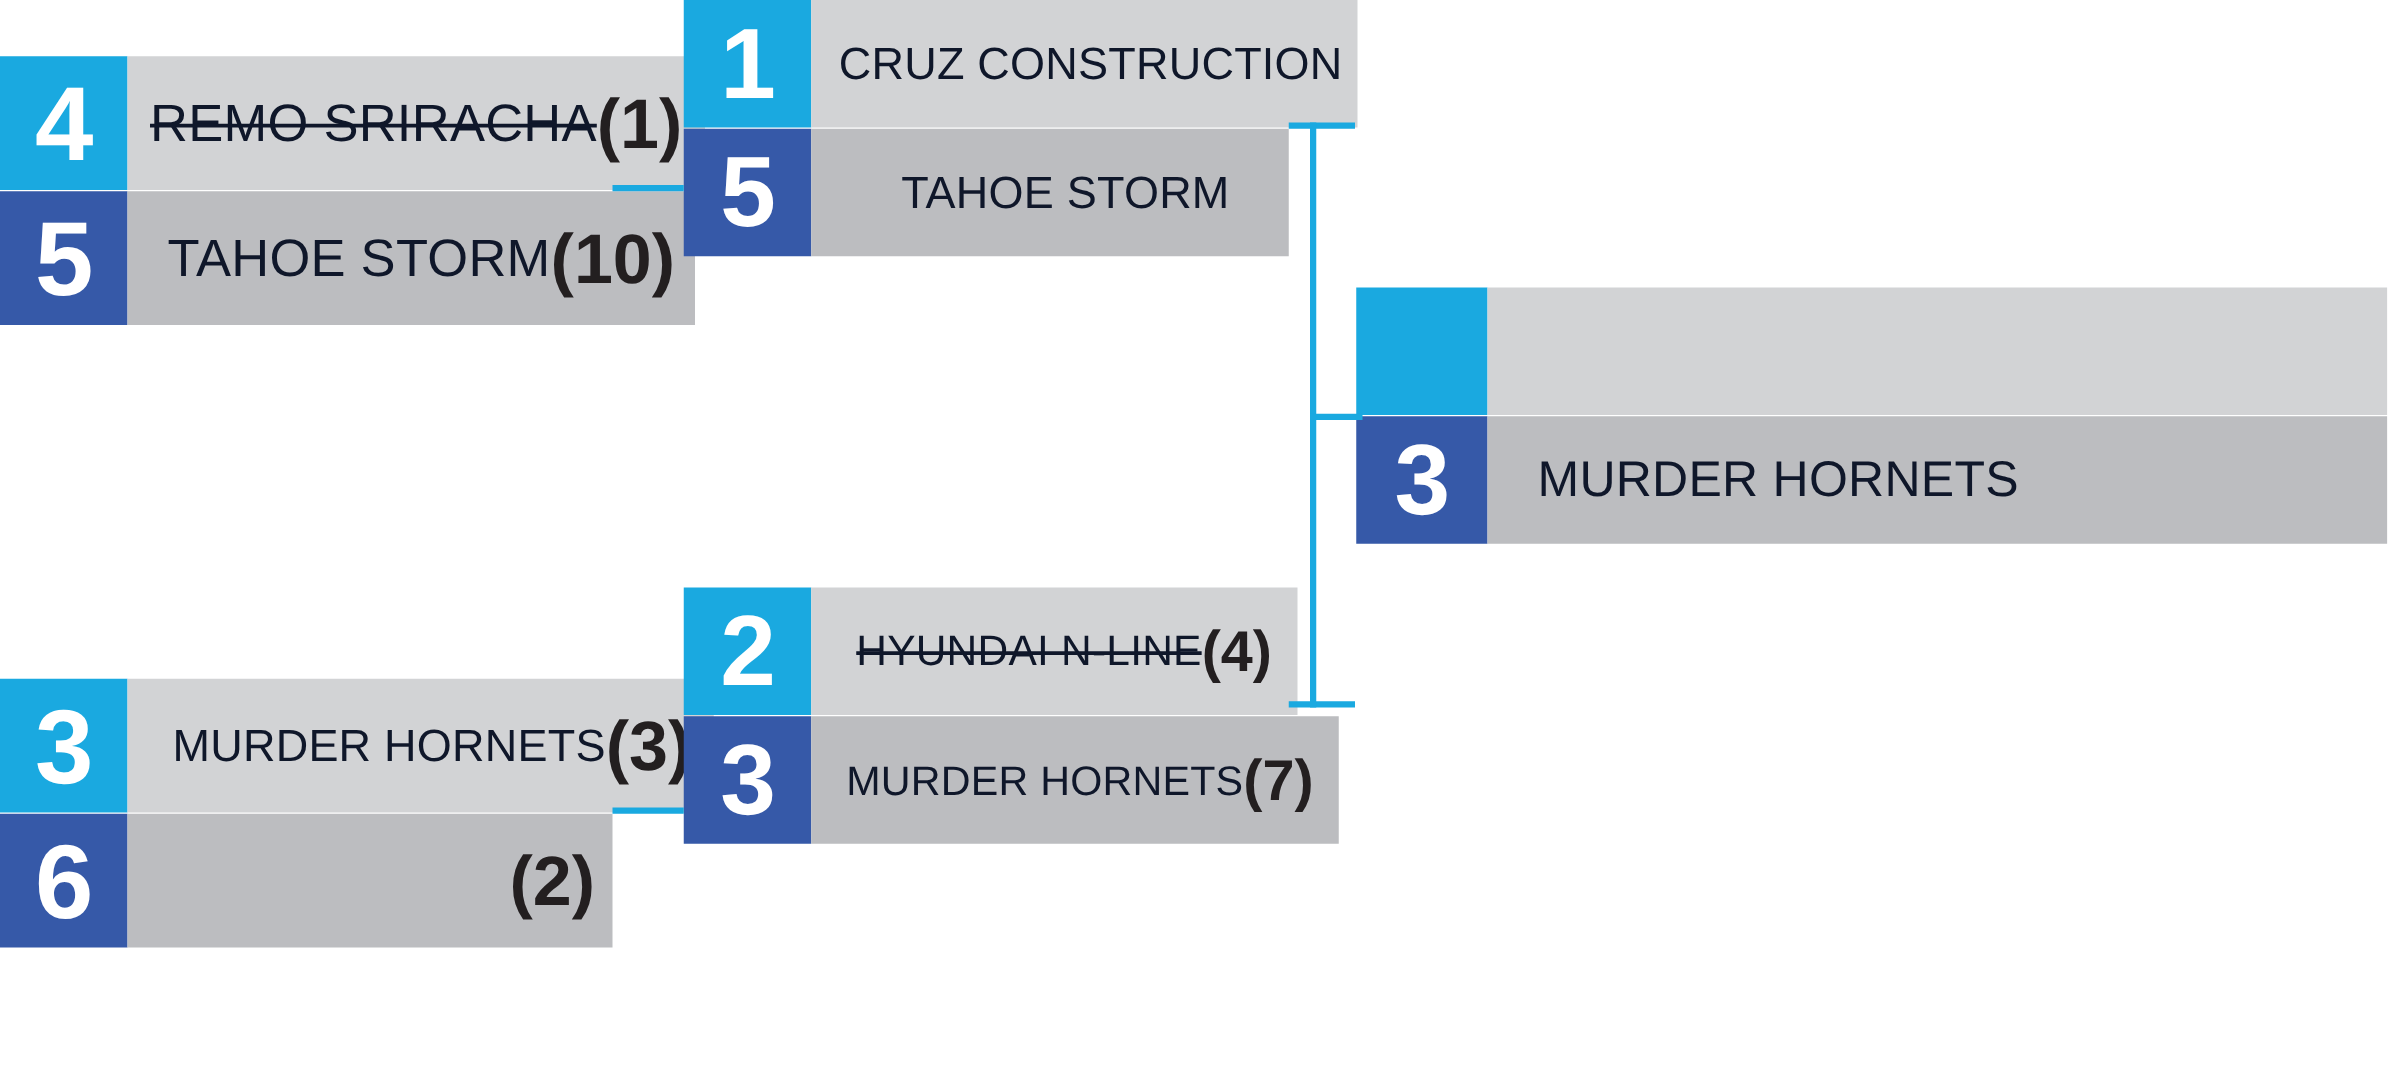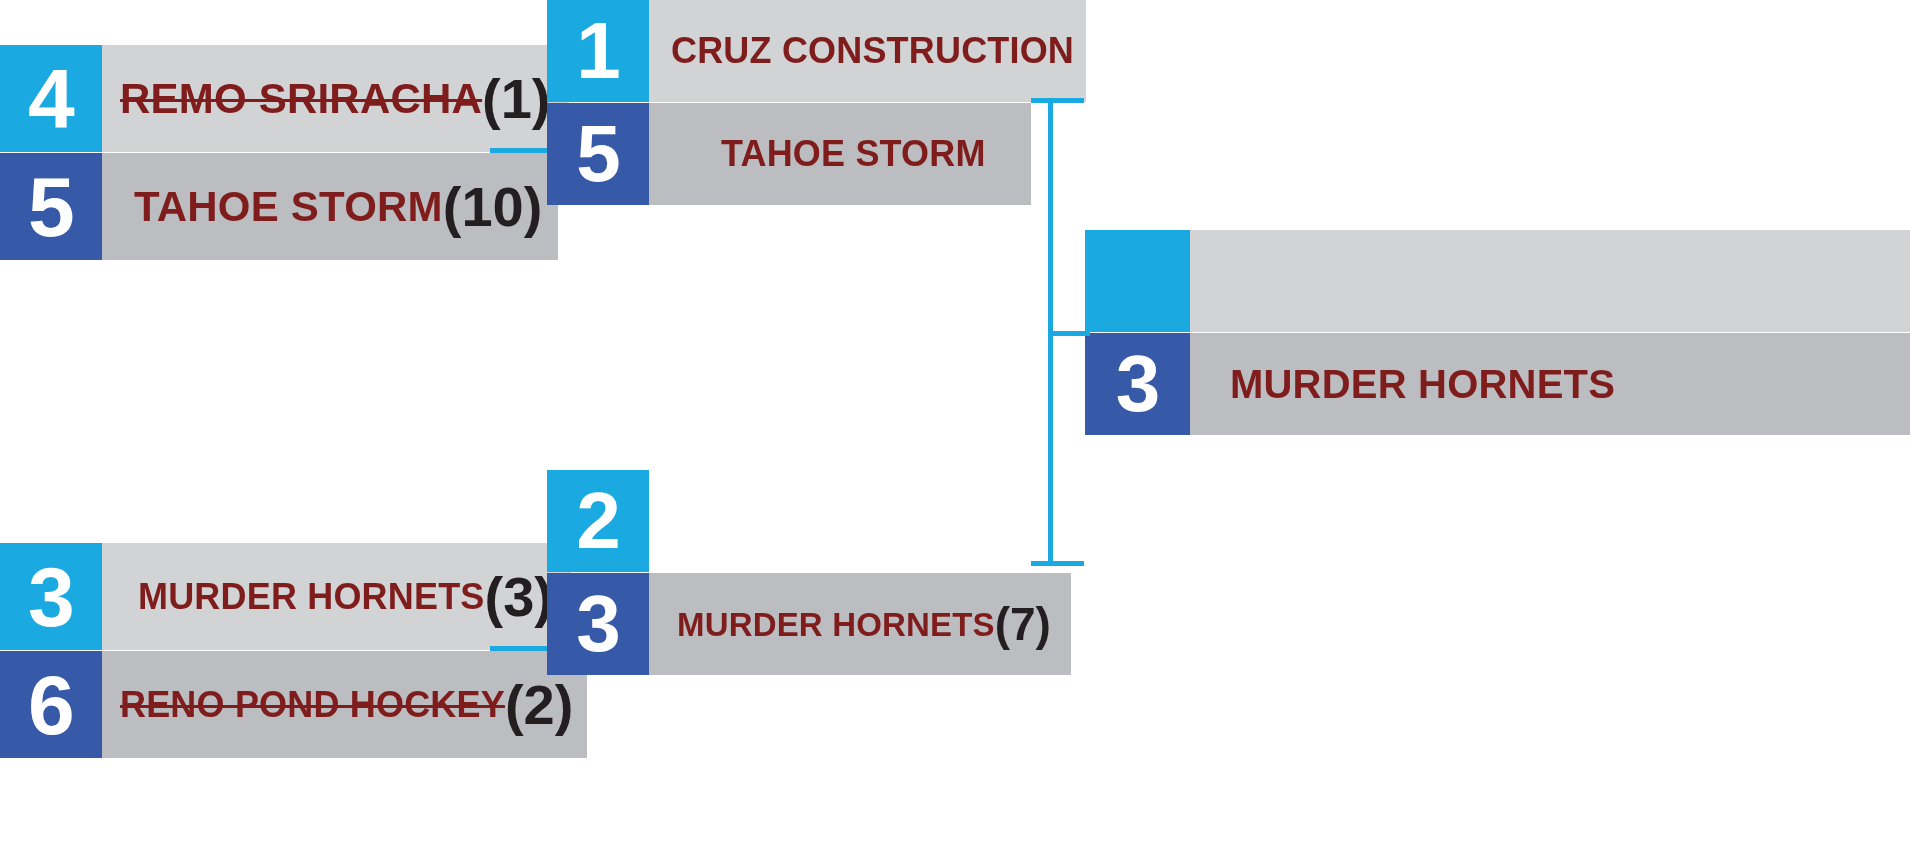--- a/index.html
+++ b/index.html
@@ -53,22 +53,22 @@
     position: relative;
     display: flex;
     flex-direction: row;
     align-items: center;
     box-sizing: border-box;
   }
   .namebox.light { background: #D2D3D5; }
   .namebox.dark  { background: #BCBDC0; }
 
   .teamname {
-    color: #7f1d1d;
-    font-weight: 700;
+    color: #0f172a;
+    font-weight: 400;
     line-height: 1;
     letter-spacing: 0.005em;
     white-space: nowrap;
   }
   .teamname.strike {
     text-decoration: line-through;
     text-decoration-thickness: 3px;
   }
 
   .score {
@@ -175,21 +175,20 @@
     <div class="row top">
       <div class="seedbox light">3</div>
       <div class="namebox light">
         <span class="teamname">MURDER HORNETS</span>
         <span class="score">(3)</span>
       </div>
     </div>
     <div class="row bottom">
       <div class="seedbox dark">6</div>
       <div class="namebox dark">
-        <span class="teamname strike">RENO POND HOCKEY</span>
         <span class="score">(2)</span>
       </div>
     </div>
   </div>
 
   <div class="matchup r2" id="r2m1">
     <div class="row top">
       <div class="seedbox light">1</div>
       <div class="namebox light">
         <span class="teamname">CRUZ CONSTRUCTION</span>
@@ -201,20 +200,24 @@
       <div class="namebox dark">
         <span class="teamname">TAHOE STORM</span>
         <span class="score"></span>
       </div>
     </div>
   </div>
 
   <div class="matchup r2" id="r2m2">
     <div class="row top">
       <div class="seedbox light">2</div>
+      <div class="namebox light">
+        <span class="teamname strike">HYUNDAI N-LINE</span>
+        <span class="score">(4)</span>
+      </div>
     </div>
     <div class="row bottom">
       <div class="seedbox dark">3</div>
       <div class="namebox dark">
         <span class="teamname">MURDER HORNETS</span>
         <span class="score">(7)</span>
       </div>
     </div>
   </div>
 

